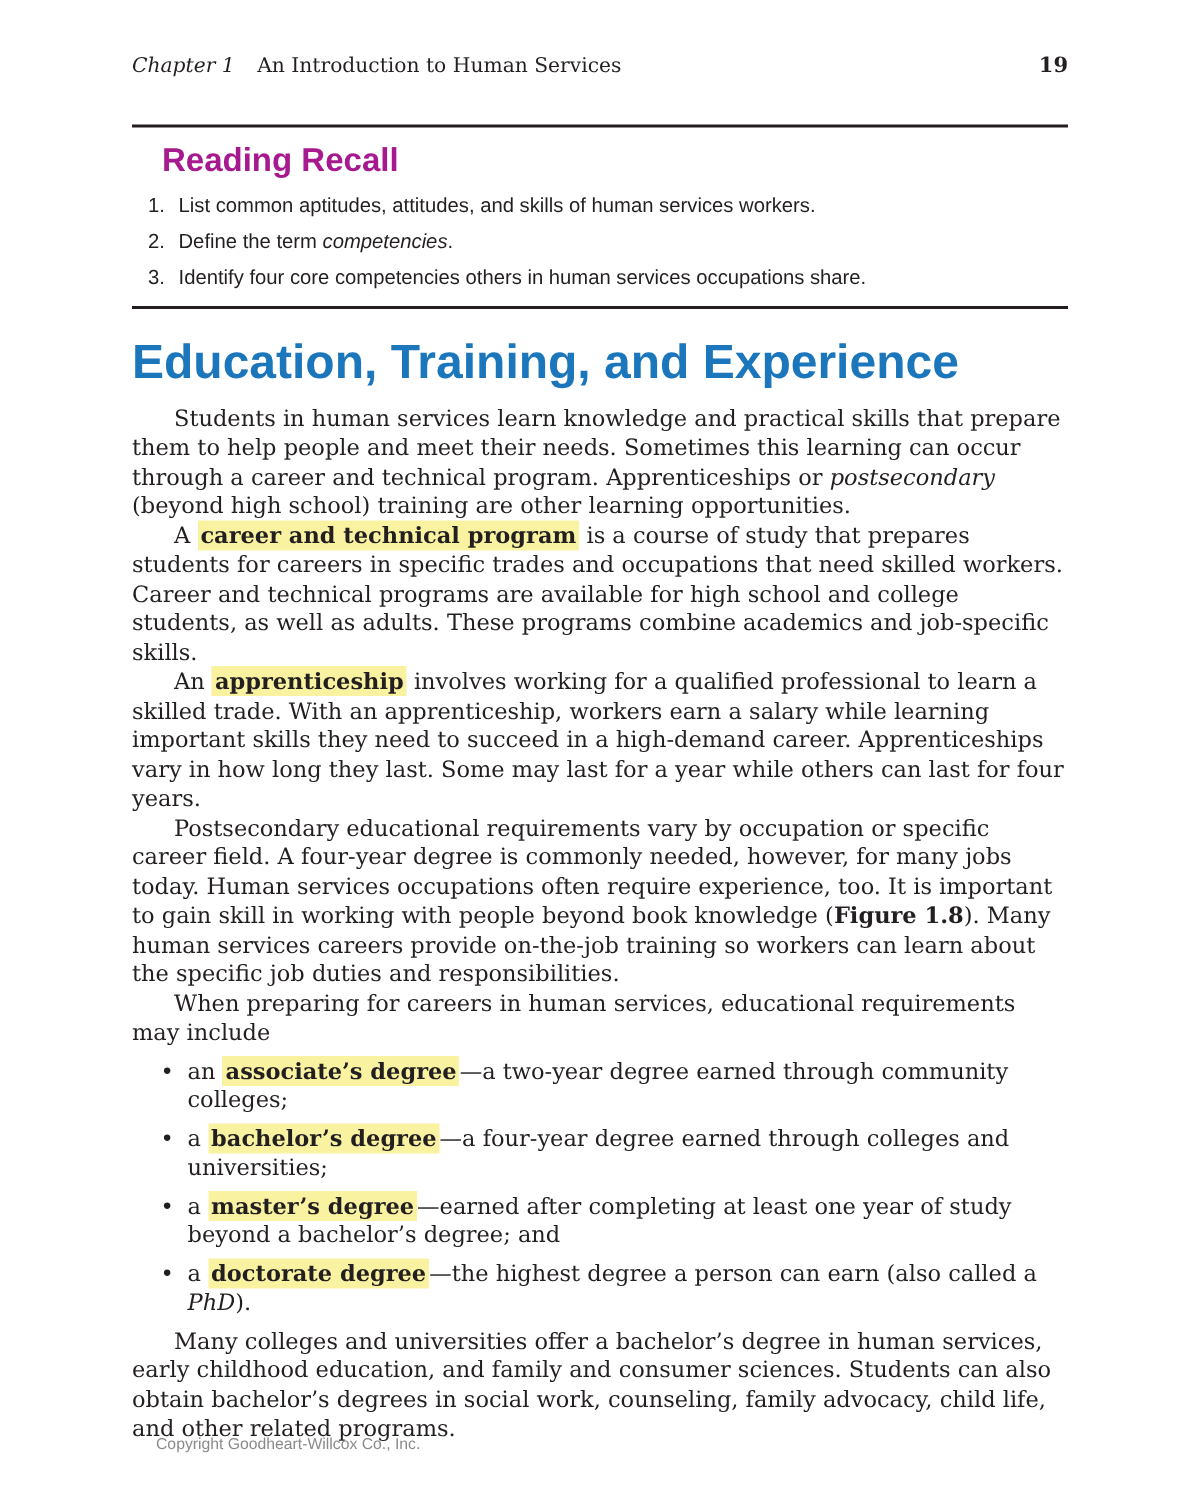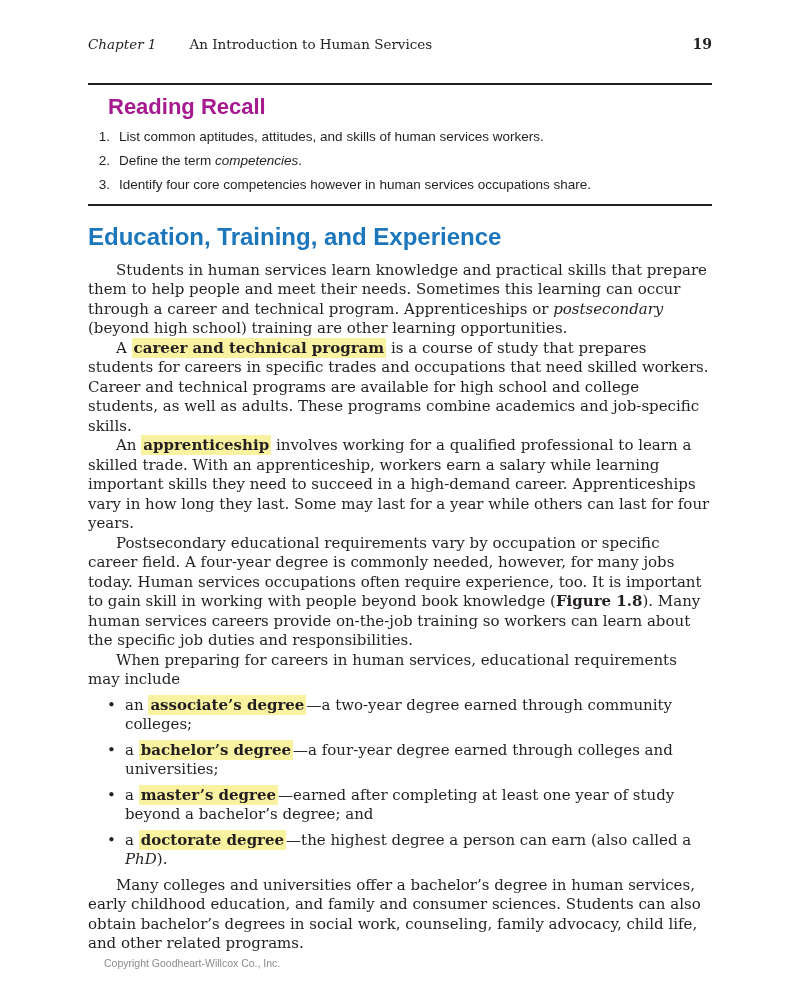--- a/index.html
+++ b/index.html
@@ -16,21 +16,21 @@
   }
   .content { padding: 36px 88px 0 88px; }
 
   .page-header {
     display: flex;
     justify-content: space-between;
     align-items: baseline;
     font-size: 13.5px;
   }
   .chapter-label { font-style: italic; }
-  .chapter-title { margin-left: 33px; }
+  .chapter-title { margin-left: 15px; }
   .page-number { font-weight: bold; font-size: 14px; }
 
   .reading-recall {
     margin-top: 31px;
     border-top: 2px solid var(--rule-color, #231f20);
     border-bottom: 2px solid var(--rule-color, #231f20);
     padding: 9px 0 10px 5px;
     font-family: "Liberation Sans", "DejaVu Sans", sans-serif;
   }
   .recall-title {
@@ -40,21 +40,21 @@
     margin: 0 0 9px 15px;
   }
   .recall-list { list-style: none; margin: 0; padding: 0; font-size: 13.5px; line-height: 1.25; }
   .recall-item { display: flex; margin-bottom: 7px; }
   .recall-item:last-child { margin-bottom: 0; }
   .recall-num { flex: none; width: 17px; text-align: right; margin-right: 9px; }
   .recall-text em { }
 
   .section-heading {
     font-family: "Liberation Sans", "DejaVu Sans", sans-serif;
-    font-size: 24px;
+    font-size: 32px;
     font-weight: bold;
     color: var(--heading-blue, #1b76bb);
     margin: 17px 0 10px 0;
   }
 
   .body-p { font-size: 15px; line-height: 19.5px; text-indent: 28px; margin: 0; }
   .term {
     font-weight: bold;
     background: var(--highlight-yellow, #f9f2a1);
     padding: 1px 2px;
@@ -93,21 +93,21 @@
         <li class="recall-item">
             <span class="recall-num">1.</span>
             <span class="recall-text"><span>List common aptitudes, attitudes, and skills of human services workers.</span></span>
           </li>
         <li class="recall-item">
             <span class="recall-num">2.</span>
             <span class="recall-text"><span>Define the term </span><em>competencies</em><span>.</span></span>
           </li>
         <li class="recall-item">
             <span class="recall-num">3.</span>
-            <span class="recall-text"><span>Identify four core competencies however in human services occupations share.</span></span>
+            <span class="recall-text"><span>Identify four core competencies others in human services occupations share.</span></span>
           </li>
       </ol>
     </section>
 
     <h1 class="section-heading">Education, Training, and Experience</h1>
 
     <p class="body-p"><span>Students in human services learn knowledge and practical skills that prepare them to help people and meet their needs. Sometimes this learning can occur through a career and technical program. Apprenticeships or </span><em>postsecondary</em><span> (beyond high school) training are other learning opportunities.</span></p>
 
     <p class="body-p"><span>A </span><span class="term">career and technical program</span><span> is a course of study that prepares students for careers in specific trades and occupations that need skilled workers. Career and technical programs are available for high school and college students, as well as adults. These programs combine academics and job-specific skills.</span></p>
 

